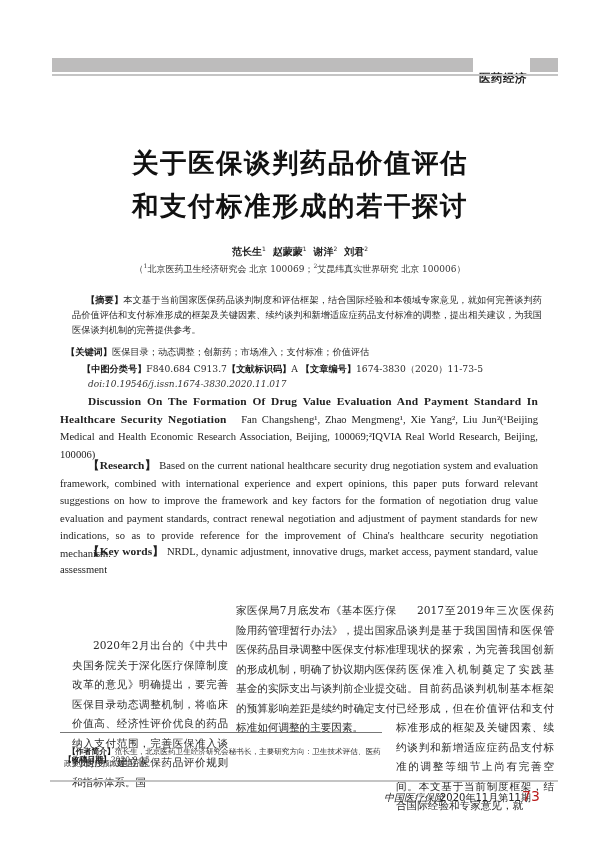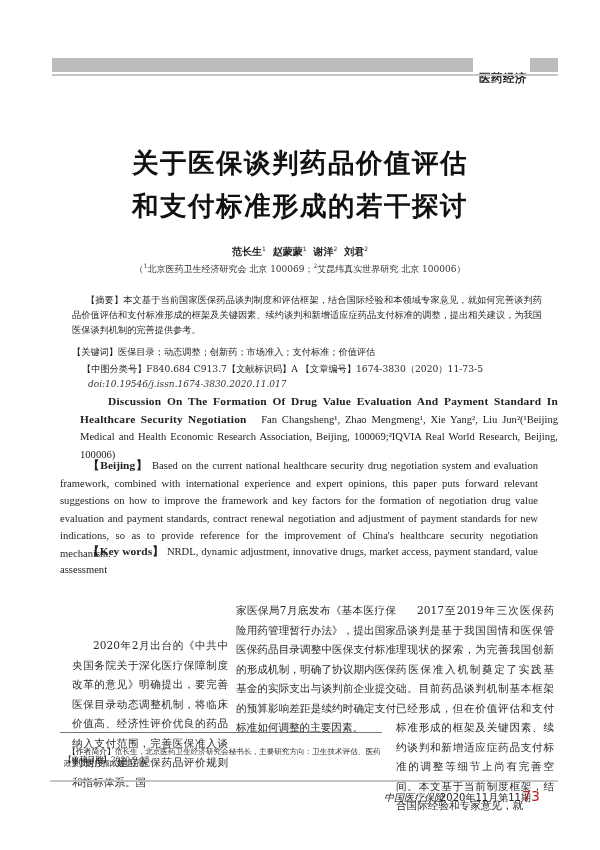--- a/index.html
+++ b/index.html
@@ -18,29 +18,29 @@
            color: #111; letter-spacing: 1.5px; line-height: 40px; }
   .title1 { top: 143px; }
   .title2 { top: 186px; }
 
   .authors { left: 0; width: 600px; top: 245px; text-align: center; font-family: "DejaVu Sans", sans-serif;
              font-size: 10px; font-weight: bold; color: #222; }
   .authors sup, .aff sup, .en-sup { font-size: 6px; vertical-align: super; font-weight: normal; }
   .aff { left: 0; width: 600px; top: 262px; text-align: center; font-size: 9px; color: #333; }
 
   .block { left: 72px; width: 470px; font-size: 9.2px; line-height: 15px; color: #2a2a2a; text-align: justify; }
-  .lbl { font-family: "DejaVu Sans", sans-serif; font-weight: normal; color: #1a1a1a; }
+  .lbl { font-family: "DejaVu Sans", sans-serif; font-weight: bold; color: #1a1a1a; }
   .cn-abs { top: 292px; text-indent: 14px; }
-  .cn-kw { top: 344px; left: 72px; width: 460px; }
+  .cn-kw { top: 344px; left: 66px; width: 460px; }
   .cn-cls { top: 361px; left: 82px; width: 460px; }
   .doi { top: 377px; left: 88px; width: 450px; font-size: 9px; color: #333; font-style: italic; }
 
   .en { left: 60px; width: 478px; font-family: "Liberation Serif", serif; font-size: 10.6px; line-height: 17.5px;
         color: #222; text-align: justify; }
-  .en-title { top: 393px; margin-left: 20px; }
+  .en-title { top: 393px; }
   .en-title .t { font-weight: bold; font-size: 11.4px; letter-spacing: 0.2px; }
   .en-title .first { padding-left: 28px; }
   .en-abs { top: 457px; }
   .en-abs .ind { padding-left: 28px; }
   .en-kw { top: 543px; }
   .en-lbl { font-weight: bold; font-size: 11.4px; }
 
   .col { top: 601px; width: 156px; font-size: 10.6px; line-height: 19.5px; color: #2a2a2a; text-align: justify; }
   .col1 { left: 72px; text-indent: 21px; margin-top: 35px; }
   .col2 { left: 236px; width: 160px; }
@@ -89,21 +89,21 @@
   <span class="lbl">【中图分类号】</span><span>F840.684 C913.7</span><span class="lbl">【文献标识码】</span><span>A</span>&nbsp;<span class="lbl">【文章编号】</span><span>1674-3830（2020）11-73-5</span>
 </div>
 <div class="abs block doi">doi:10.19546/j.issn.1674-3830.2020.11.017</div>
 
 <div class="abs en en-title">
   <span class="t first">Discussion On The Formation Of Drug Value Evaluation And Payment Standard In Healthcare Security Negotiation</span>&nbsp;&nbsp;
   <span>Fan Changsheng¹, Zhao Mengmeng¹, Xie Yang², Liu Jun²(¹Beijing Medical and Health Economic Research Association, Beijing, 100069;²IQVIA Real World Research, Beijing, 100006)</span>
 </div>
 
 <div class="abs en en-abs">
-  <span class="ind"></span><span class="en-lbl">【Beijing】</span>
+  <span class="ind"></span><span class="en-lbl">【Research】</span>
   <span>Based on the current national healthcare security drug negotiation system and evaluation framework, combined with international experience and expert opinions, this paper puts forward relevant suggestions on how to improve the framework and key factors for the formation of negotiation drug value evaluation and payment standards, contract renewal negotiation and adjustment of payment standards for new indications, so as to provide reference for the improvement of China's healthcare security negotiation mechanism.</span>
 </div>
 <div class="abs en en-kw">
   <span class="ind" style="padding-left:28px"></span><span class="en-lbl">【Key words】</span>
   <span>NRDL, dynamic adjustment, innovative drugs, market access, payment standard, value assessment</span>
 </div>
 
 <div class="abs col col1">2020年2月出台的《中共中央国务院关于深化医疗保障制度改革的意见》明确提出，要完善医保目录动态调整机制，将临床价值高、经济性评价优良的药品纳入支付范围，完善医保准入谈判制度，建立医保药品评价规则和指标体系。国</div>
 <div class="abs col col2">家医保局7月底发布《基本医疗保险用药管理暂行办法》，提出国家医保药品目录调整中医保支付标准的形成机制，明确了协议期内医保基金的实际支出与谈判前企业提交的预算影响差距是续约时确定支付标准如何调整的主要因素。</div>
 <div class="abs col col3">2017至2019年三次医保药品谈判是基于我国国情和医保管理现状的探索，为完善我国创新药医保准入机制奠定了实践基础。目前药品谈判机制基本框架已经形成，但在价值评估和支付标准形成的框架及关键因素、续约谈判和新增适应症药品支付标准的调整等细节上尚有完善空间。本文基于当前制度框架，结合国际经验和专家意见，就</div>

